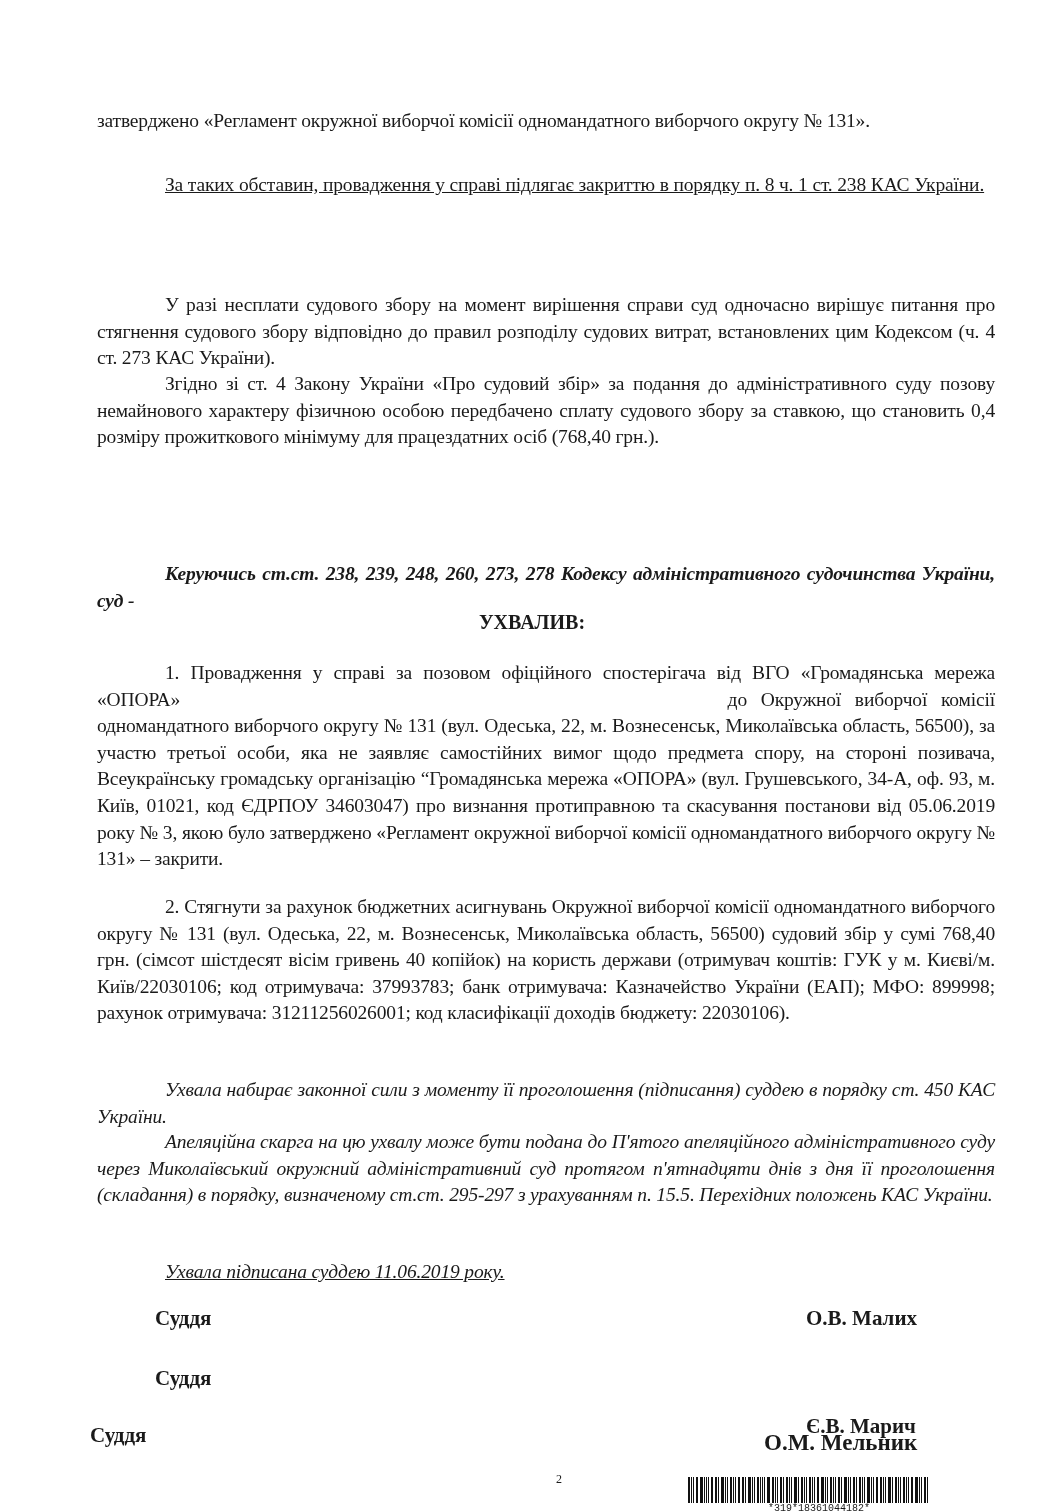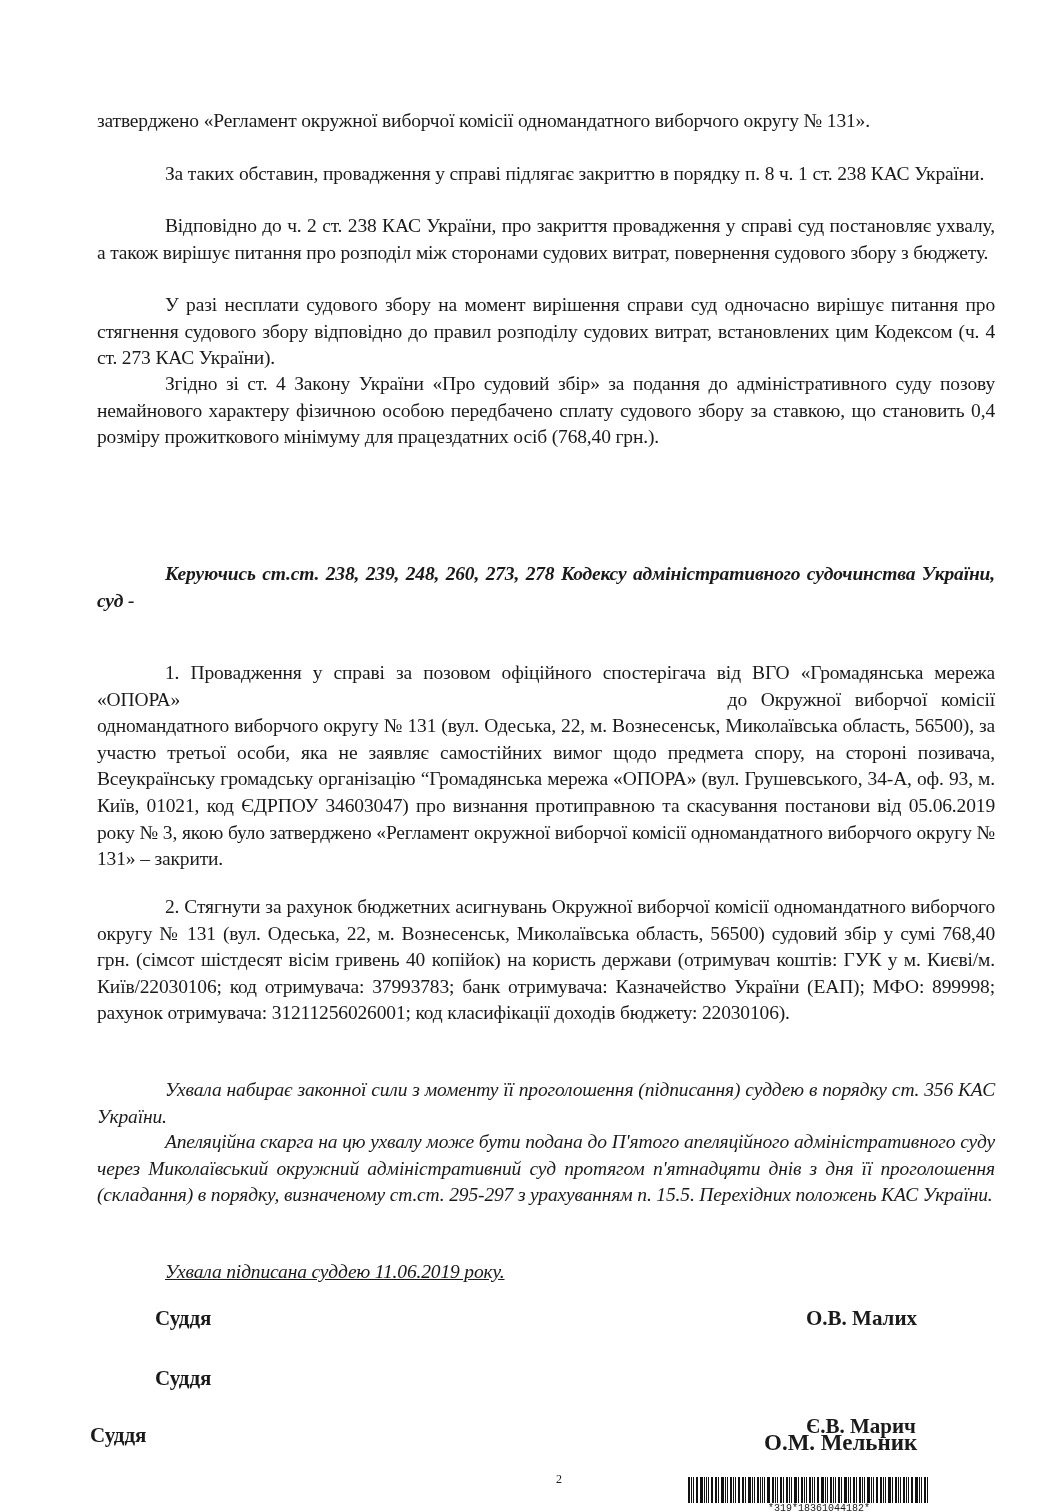--- a/index.html
+++ b/index.html
@@ -17,32 +17,32 @@
   .barcode { position: absolute; left: 688px; top: 1477px; width: 288px; height: 26px; display: flex; gap: 0; }
   .barcode span { display: block; height: 100%; background: #111; }
   .barcode-caption { position: absolute; left: 768px; top: 1504px; font-size: 10px; font-family: "Liberation Mono", monospace; line-height: 10px; }
 </style>
 </head>
 <body>
 
 <div class="page">
 
   <p class="p" style="top:99px;">затверджено «Регламент окружної виборчої комісії одномандатного виборчого округу № 131».</p>
-  <p class="p indent" style="top:152px;">За таких обставин, провадження у справі підлягає закриттю в порядку п. 8 ч. 1 ст. 238 КАС України.</p>
-  <p class="p indent" style="top:204px;">Відповідно до ч. 2 ст. 238 КАС України, про закриття провадження у справі суд постановляє ухвалу, а також вирішує питання про розподіл між сторонами судових витрат, повернення судового збору з бюджету.</p>
+  <p class="p indent" style="top:163px;text-decoration:underline;">За таких обставин, провадження у справі підлягає закриттю в порядку п. 8 ч. 1 ст. 238 КАС України.</p>
   <p class="p indent" style="top:283px;">У разі несплати судового збору на момент вирішення справи суд одночасно вирішує питання про стягнення судового збору відповідно до правил розподілу судових витрат, встановлених цим Кодексом (ч. 4 ст. 273 КАС України).</p>
   <p class="p indent" style="top:362px;">Згідно зі ст. 4 Закону України «Про судовий збір» за подання до адміністративного суду позову немайнового характеру фізичною особою передбачено сплату судового збору за ставкою, що становить 0,4 розміру прожиткового мінімуму для працездатних осіб (768,40 грн.).</p>
   <p class="p indent bold-italic" style="top:552px;">Керуючись ст.ст. 238, 239, 248, 260, 273, 278 Кодексу адміністративного судочинства України, суд -</p>
 
+  <div class="heading">УХВАЛИВ:</div>
 
   <p class="p indent" style="top:651px;"><span>1. Провадження у справі за позовом офіційного спостерігача від ВГО «Громадянська мережа «ОПОРА»</span> <span class="redacted"></span> <span>до Окружної виборчої комісії одномандатного виборчого округу № 131 (вул. Одеська, 22, м. Вознесенськ, Миколаївська область, 56500), за участю третьої особи, яка не заявляє самостійних вимог щодо предмета спору, на стороні позивача, Всеукраїнську громадську організацію “Громадянська мережа «ОПОРА» (вул. Грушевського, 34-А, оф. 93, м. Київ, 01021, код ЄДРПОУ 34603047) про визнання протиправною та скасування постанови від 05.06.2019 року № 3, якою було затверджено «Регламент окружної виборчої комісії одномандатного виборчого округу № 131» – закрити.</span></p>
 
   <p class="p indent" style="top:885px;">2. Стягнути за рахунок бюджетних асигнувань Окружної виборчої комісії одномандатного виборчого округу № 131 (вул. Одеська, 22, м. Вознесенськ, Миколаївська область, 56500) судовий збір у сумі 768,40 грн. (сімсот шістдесят вісім гривень 40 копійок) на користь держави (отримувач коштів: ГУК у м. Києві/м. Київ/22030106; код отримувача: 37993783; банк отримувача: Казначейство України (ЕАП); МФО: 899998; рахунок отримувача: 31211256026001; код класифікації доходів бюджету: 22030106).</p>
 
-  <p class="p indent italic" style="top:1068px;">Ухвала набирає законної сили з моменту її проголошення (підписання) суддею в порядку ст. 356 КАС України.</p>
+  <p class="p indent italic" style="top:1068px;">Ухвала набирає законної сили з моменту її проголошення (підписання) суддею в порядку ст. 450 КАС України.</p>
   <p class="p indent italic" style="top:1120px;">Апеляційна скарга на цю ухвалу може бути подана до П'ятого апеляційного адміністративного суду через Миколаївський окружний адміністративний суд протягом п'ятнадцяти днів з дня її проголошення (складання) в порядку, визначеному ст.ст. 295-297 з урахуванням п. 15.5. Перехідних положень КАС України.</p>
   <p class="p indent italic" style="top:1250px;text-decoration:underline;">Ухвала підписана суддею 11.06.2019 року.</p>
 
   <div class="sig-label" style="left:155px; top:1306px;">Суддя</div>
   <div class="sig-name" style="left:806px; top:1306px;">О.В. Малих</div>
 
   <div class="sig-label" style="left:155px; top:1366px;">Суддя</div>
   <div class="sig-name" style="left:806px; top:1414px;">Є.В. Марич</div>
 
   <div class="sig-label" style="left:90px; top:1423px;">Суддя</div>

